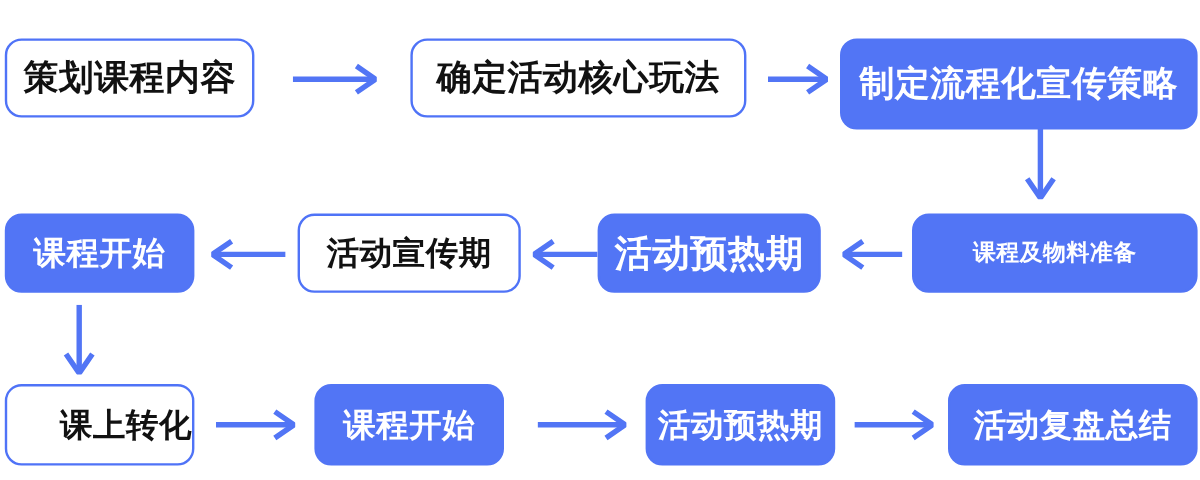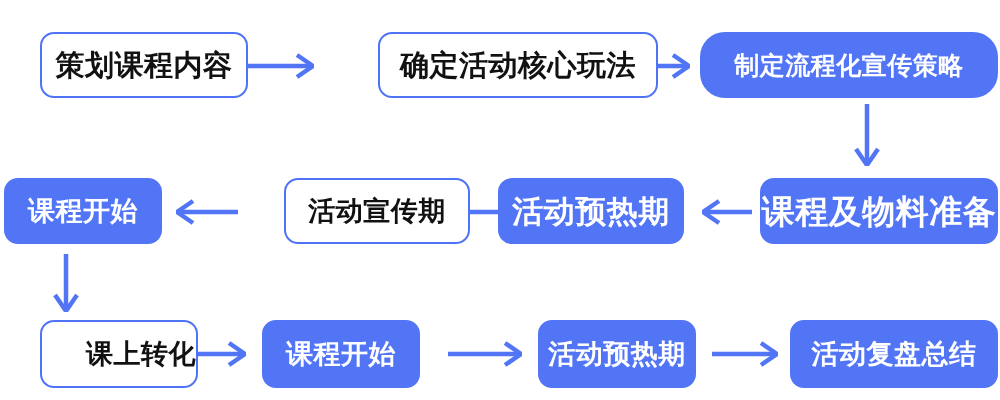--- a/index.html
+++ b/index.html
@@ -27,21 +27,20 @@
     border-radius: 14px;
     font-weight: bold;
     letter-spacing: 0.5px;
     white-space: nowrap;
     line-height: 1;
   }
   .node.outlined {
     background: #ffffff;
     border: 2.5px solid #4f73f7;
     color: #111111;
-    margin-left: 36px;
   }
   .node.filled {
     background: #5275f5;
     border: 2.5px solid #5275f5;
     color: #ffffff;
   }
   .arrow {
     position: absolute;
     overflow: visible;
   }
@@ -110,24 +109,24 @@
         <path stroke="#5275f5" stroke-width="4.5" fill="none" d="M0,14 L64,14"></path>
         <path stroke="#5275f5" stroke-width="4.5" fill="none" stroke-linecap="butt" stroke-linejoin="miter" d="M49,3 L65,14 L49,25"></path>
       </svg>
     </div>
     <div class="node outlined" style="left: 4px; top: 32px; width: 208px; height: 66px; font-size: 29px;">
       <span>策划课程内容</span>
     </div>
     <div class="node outlined" style="left: 342px; top: 32px; width: 280px; height: 66px; font-size: 29px;">
       <span>确定活动核心玩法</span>
     </div>
-    <div class="node filled" style="left: 700px; top: 32px; width: 298px; height: 66px; font-size: 25px; border-radius: 25px;">
+    <div class="node filled" style="left: 700px; top: 32px; width: 298px; height: 76px; font-size: 29px;">
       <span>制定流程化宣传策略</span>
     </div>
-    <div class="node filled" style="left: 760px; top: 178px; width: 238px; height: 66px; font-size: 33px;">
+    <div class="node filled" style="left: 760px; top: 178px; width: 238px; height: 66px; font-size: 19px;">
       <span>课程及物料准备</span>
     </div>
     <div class="node filled" style="left: 498px; top: 178px; width: 186px; height: 66px; font-size: 31px;">
       <span>活动预热期</span>
     </div>
     <div class="node outlined" style="left: 248px; top: 178px; width: 186px; height: 66px; font-size: 27px;">
       <span>活动宣传期</span>
     </div>
     <div class="node filled" style="left: 4px; top: 178px; width: 158px; height: 66px; font-size: 27px;">
       <span>课程开始</span>

